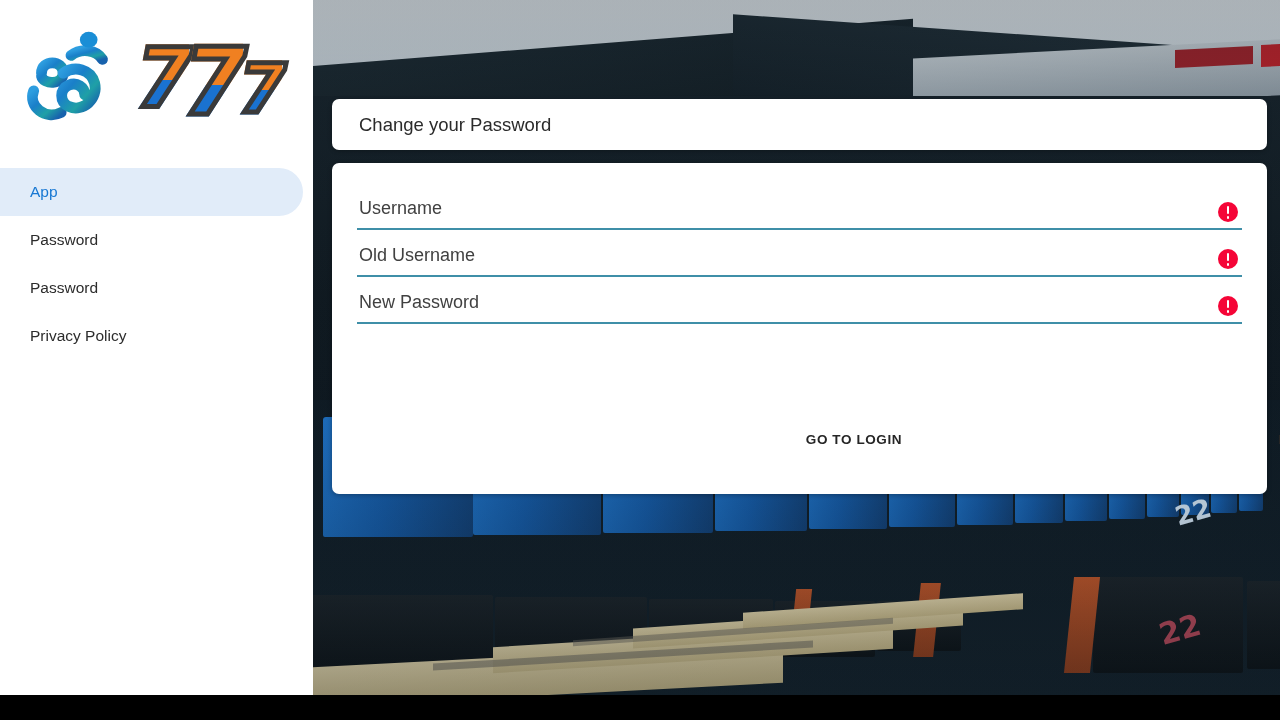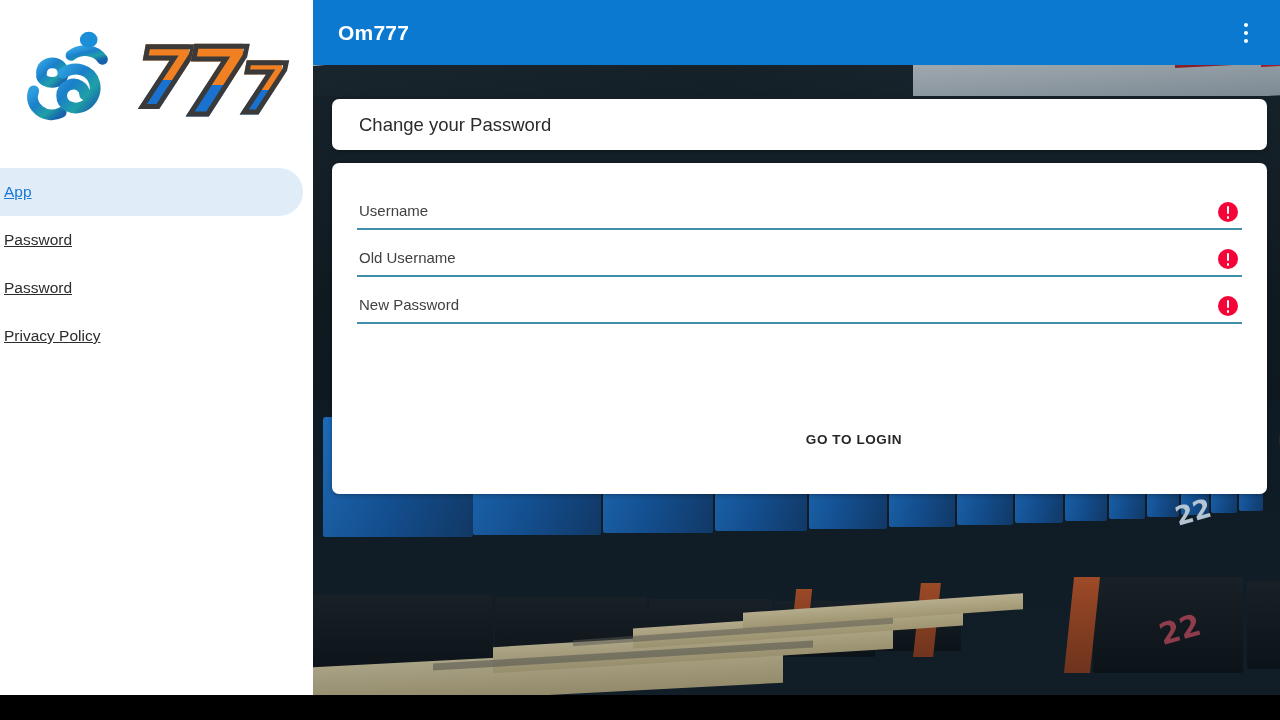--- a/index.html
+++ b/index.html
@@ -56,27 +56,26 @@
     color: transparent;
   }
   .s1 { font-size: 82px; }
   .s2 { font-size: 92px; margin-left: -6px; }
   .s3 { font-size: 68px; margin-left: -4px; margin-top: 16px; }
 
   #nav { padding-top: 6px; }
   .nav-item {
     height: 48px;
     display: flex; align-items: center;
-    padding-left: 4px;
+    padding-left: 30px;
     font-size: 15.5px;
     color: #2c2c2c;
     border-radius: 0 24px 24px 0;
     margin-right: 10px;
     cursor: pointer;
-    text-decoration: underline;
   }
   .nav-item.active {
     background: #e1ecf9;
     color: #1878d3;
   }
 
   
   #content {
     position: absolute; left: 313px; top: 0;
     width: 967px; height: 695px;
@@ -211,21 +210,21 @@
     box-shadow: 0 1px 5px rgba(0,0,0,.30);
     z-index: 10;
   }
   .field {
     position: absolute; left: 25px; width: 885px;
     height: 44px;
     border-bottom: 2px solid #3f8fa8;
   }
   .field .ph {
     position: absolute; left: 2px; bottom: 9px;
-    font-size: 15px; color: #414141;
+    font-size: 18px; color: #414141;
   }
   .err-icon {
     position: absolute; right: 4px; bottom: 6px;
     width: 20px; height: 20px; border-radius: 50%;
     background: #f50537;
     display: flex; align-items: center; justify-content: center;
     cursor: pointer;
   }
   .err-icon::before {
     content: ""; position: absolute;
@@ -372,28 +371,20 @@
       <div class="stepL" style="left:0;   bottom:0;  width:470px; height:40px; transform:skewY(-3deg);"></div>
       <div class="stepL" style="left:180px; bottom:34px; width:400px; height:26px; transform:skewY(-3.5deg);"></div>
       <div class="stepL" style="left:320px; bottom:58px; width:330px; height:20px; transform:skewY(-4deg);"></div>
       <div class="stepL" style="left:430px; bottom:76px; width:280px; height:16px; transform:skewY(-4deg);"></div>
       <div class="stepdark" style="left:120px; bottom:36px; width:380px; height:7px; transform:skewY(-3.5deg); opacity:.55;"></div>
       <div class="stepdark" style="left:260px; bottom:60px; width:320px; height:6px; transform:skewY(-4deg); opacity:.5;"></div>
 
       <div class="wash"></div>
     </div>
 
-    <div id="appbar">
-      <div id="appbar-title">Om777</div>
-      <div id="overflow-btn">
-        <i></i>
-          <i></i>
-          <i></i>
-      </div>
-    </div>
 
     <div id="title-card">
       <div id="title-card-text">Change your Password</div>
     </div>
 
     <div id="form-card">
 
       <div class="field" id="f1">
         <div class="ph">Username</div>
         <div class="err-icon"></div>

